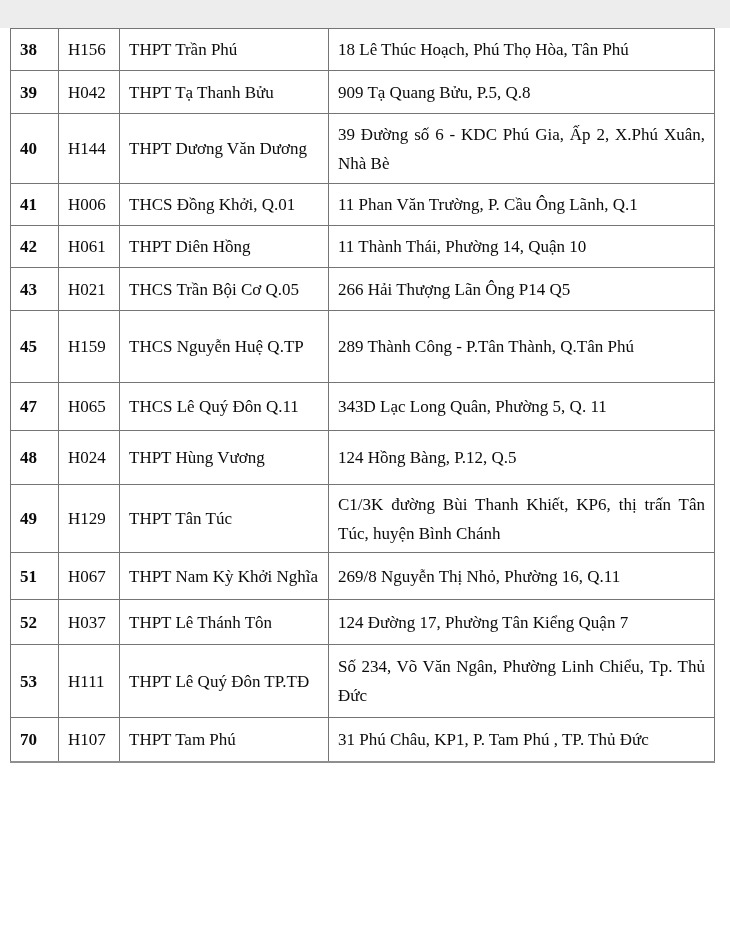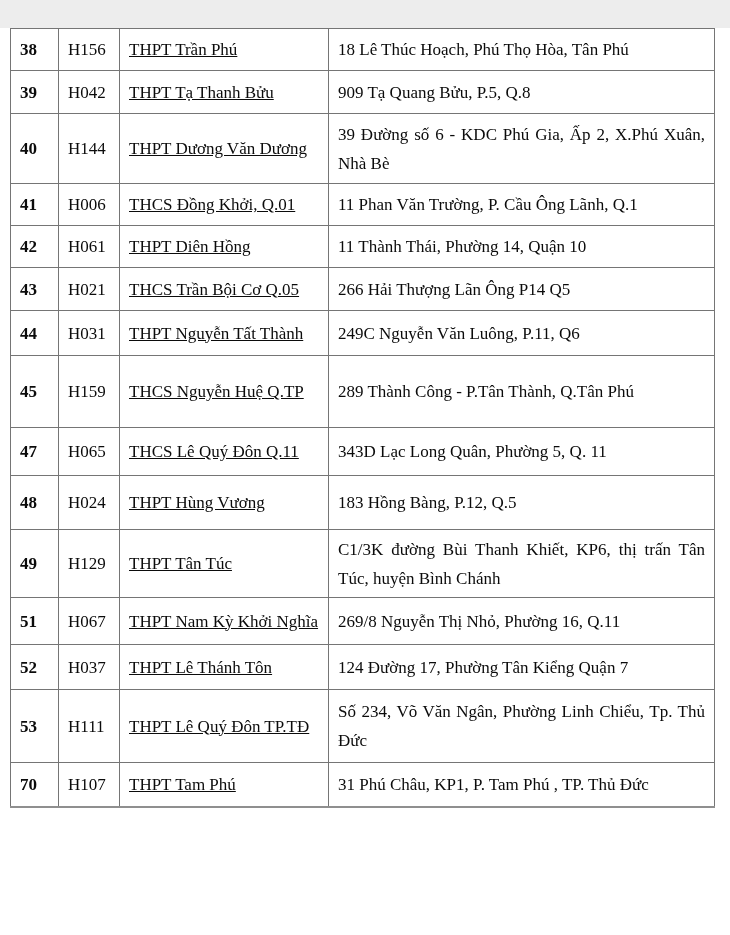--- a/index.html
+++ b/index.html
@@ -39,21 +39,20 @@
     font-weight: bold;
     padding-left: 9px;
   }
   td.code-cell {
     padding-left: 7px;
   }
   td.name-cell {
     text-align: justify;
     padding-left: 8px;
     padding-right: 8px;
-    text-decoration: underline;
   }
   td.addr-cell {
     text-align: justify;
     margin-left: 44px;
   }
 </style>
 </head>
 <body>
 
 <div class="page">
@@ -94,43 +93,37 @@
         <td class="code-cell">H061</td>
         <td class="name-cell">THPT Diên Hồng</td>
         <td class="addr-cell">11 Thành Thái, Phường 14, Quận 10</td>
       </tr>
       <tr style="height:43px">
         <td class="stt-cell">43</td>
         <td class="code-cell">H021</td>
         <td class="name-cell">THCS Trần Bội Cơ Q.05</td>
         <td class="addr-cell">266 Hải Thượng Lãn Ông P14 Q5</td>
       </tr>
-      <tr style="height:45px">
-        <td class="stt-cell">44</td>
-        <td class="code-cell">H031</td>
-        <td class="name-cell">THPT Nguyễn Tất Thành</td>
-        <td class="addr-cell">249C Nguyễn Văn Luông, P.11, Q6</td>
-      </tr>
       <tr style="height:72px">
         <td class="stt-cell">45</td>
         <td class="code-cell">H159</td>
         <td class="name-cell">THCS Nguyễn Huệ Q.TP</td>
         <td class="addr-cell">289 Thành Công - P.Tân Thành, Q.Tân Phú</td>
       </tr>
       <tr style="height:48px">
         <td class="stt-cell">47</td>
         <td class="code-cell">H065</td>
         <td class="name-cell">THCS Lê Quý Đôn Q.11</td>
         <td class="addr-cell">343D Lạc Long Quân, Phường 5, Q. 11</td>
       </tr>
       <tr style="height:54px">
         <td class="stt-cell">48</td>
         <td class="code-cell">H024</td>
         <td class="name-cell">THPT Hùng Vương</td>
-        <td class="addr-cell">183 Hồng Bàng, P.12, Q.5</td>
+        <td class="addr-cell">124 Hồng Bàng, P.12, Q.5</td>
       </tr>
       <tr style="height:68px">
         <td class="stt-cell">49</td>
         <td class="code-cell">H129</td>
         <td class="name-cell">THPT Tân Túc</td>
         <td class="addr-cell">C1/3K đường Bùi Thanh Khiết, KP6, thị trấn Tân Túc, huyện Bình Chánh</td>
       </tr>
       <tr style="height:47px">
         <td class="stt-cell">51</td>
         <td class="code-cell">H067</td>

